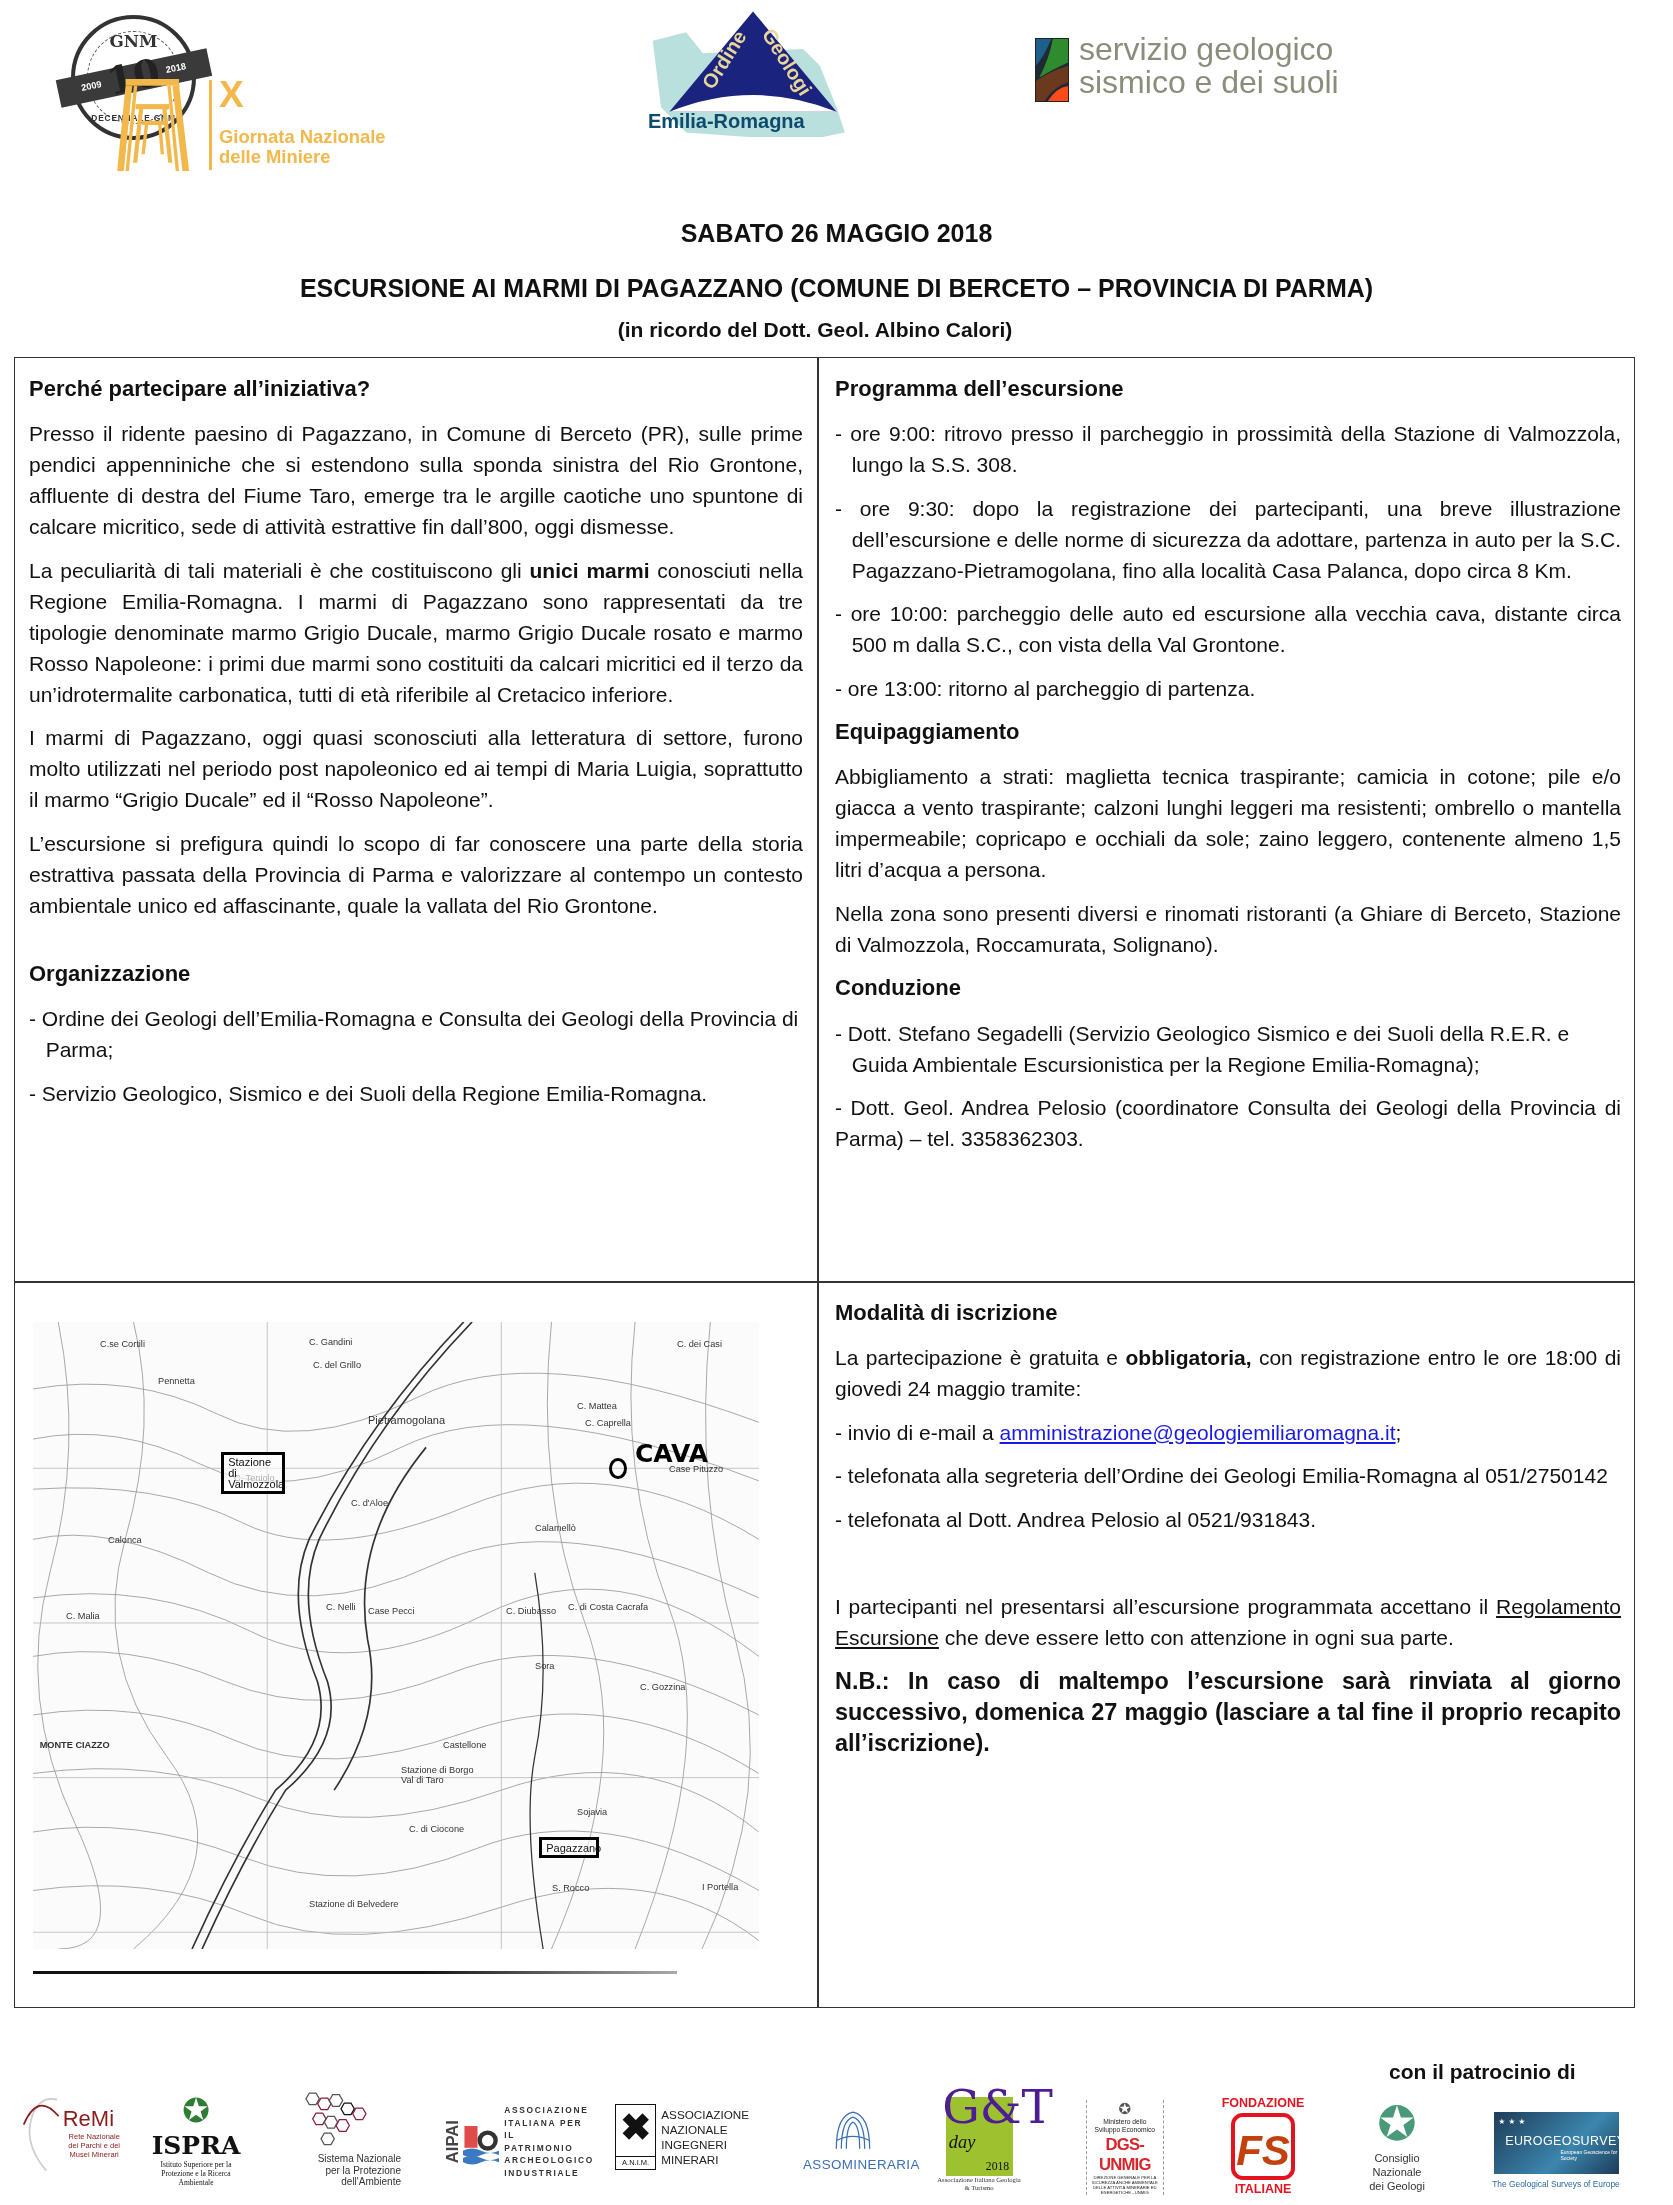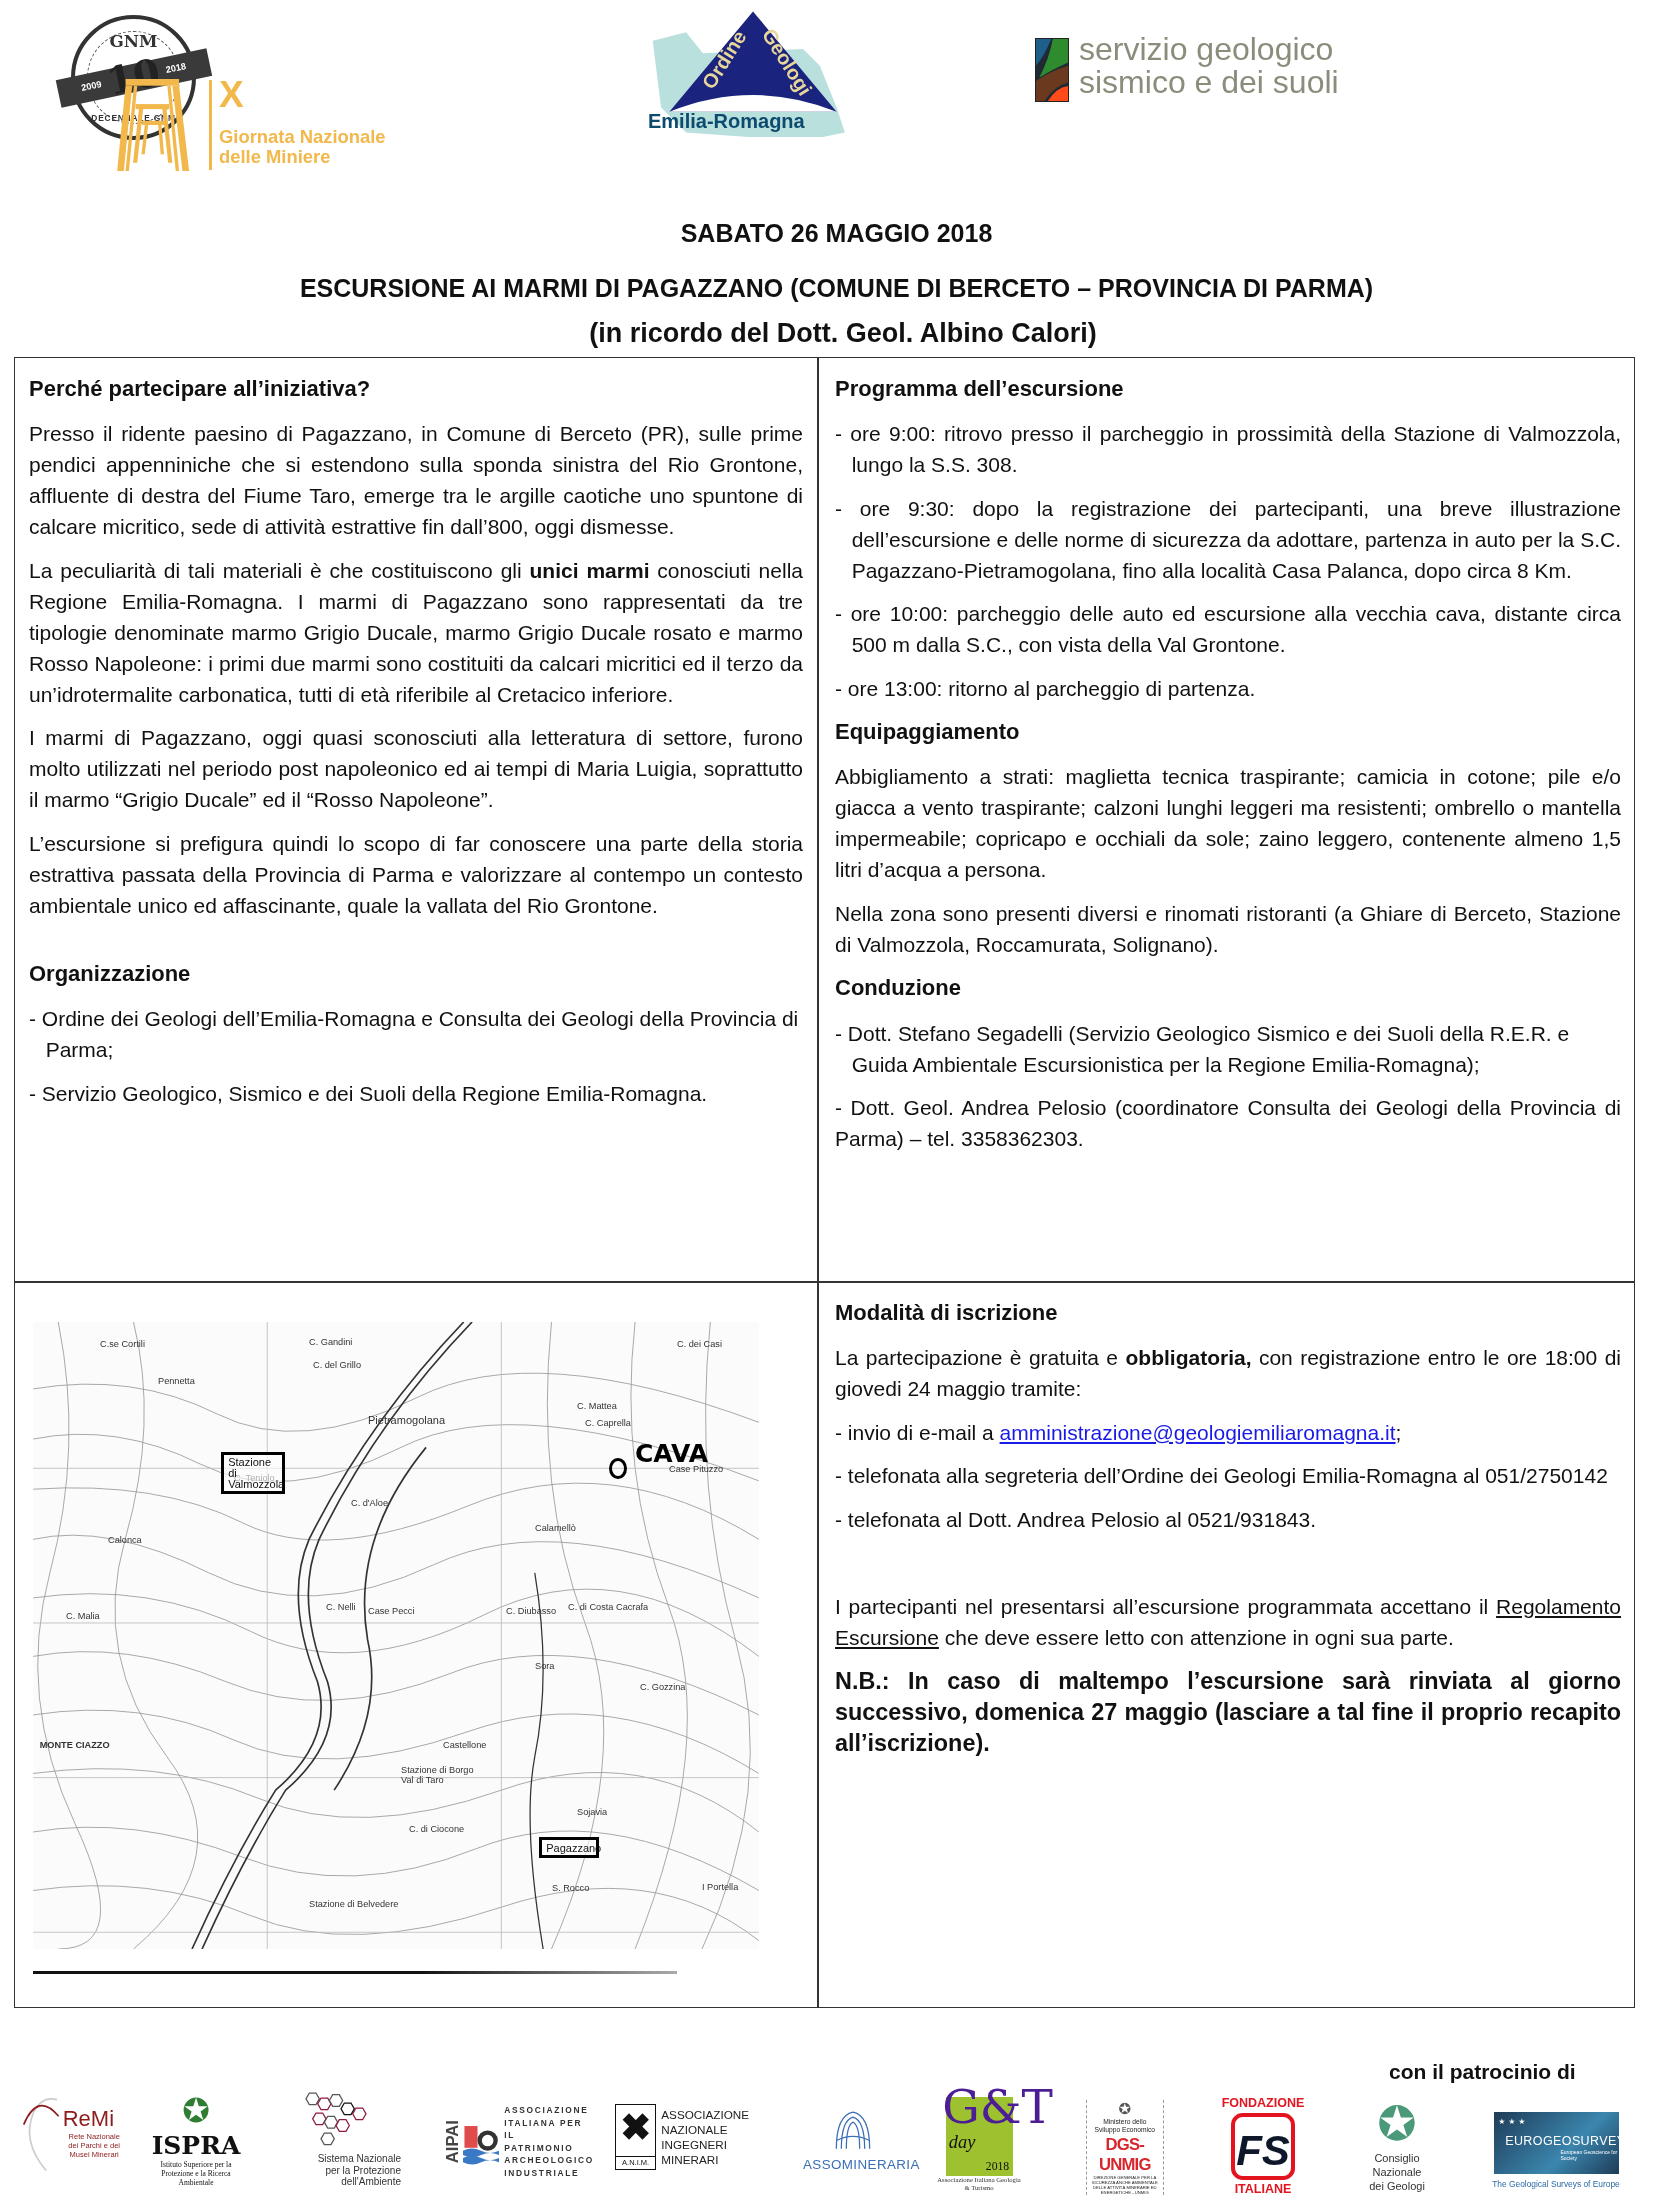--- a/index.html
+++ b/index.html
@@ -29,21 +29,21 @@
 
   .og-logo { left:636px; top:6.7px; width:234px; height:130px; }
   .og-caption { left:648px; top:110px; font-size:20px; font-weight:bold; color:#0c4a6e; }
 
   .sg-square { left:1035px; top:38px; width:32px; height:62px; border:1.7px solid #222; overflow:hidden; }
   .sg-text { left:1079px; top:33px; font-size:32px; line-height:33px; color:#8c8c7c; }
 
   
   .title1 { left:0; width:1673px; top:219px; text-align:center; font-weight:bold; font-size:25px; }
   .title2 { left:0; width:1673px; top:274px; text-align:center; font-weight:bold; font-size:25px; }
-  .title3 { left:0; width:1630px; top:318px; text-align:center; font-weight:bold; font-size:27px;padding-left:28px; }
+  .title3 { left:0; width:1630px; top:318px; text-align:center; font-weight:bold; font-size:21px; }
 
   
   .tbl { left:14.2px; top:357px; width:1621px; height:1651px; border:1.7px solid #333; box-sizing:border-box; }
   .vline { left:817px; top:357px; width:1.7px; height:1651px; background:#333; }
   .hline { left:14.2px; top:1281px; width:1621px; height:1.7px; background:#333; }
 
   .cell { font-size:21px; line-height:31px; }
   .cell p { margin:0 0 12.5px 0; text-align:justify; }
   .cell h3 { margin:0 0 14.2px 0; font-size:22px; font-weight:bold; }
   .cell .dash { padding-left:16.7px; text-indent:-16.7px; text-align:left; }
@@ -76,21 +76,21 @@
   .gt-box { width:67px; height:79px; background:#9dc12f; position:relative; }
   .gt-big { position:absolute; top:-18.4px; left:-3.3px; font-family:"DejaVu Serif", serif; font-size:47px; color:#4c1d95; }
   .gt-day { position:absolute; left:3.3px; top:35px; font-family:"Liberation Serif", serif; font-style:italic; font-size:18.4px; }
   .gt-year { position:absolute; right:3.3px; bottom:3.3px; font-family:"Liberation Serif", serif; font-size:11.7px; }
   .gt-sub { font-family:"Liberation Serif", serif; font-size:6.7px; line-height:8.4px; color:#333; }
   .mise { border-left:0.8px dashed #999; border-right:0.8px dashed #999; padding:0 3.3px; width:69px; }
   .mise-small { font-size:6.7px; line-height:8.4px; color:#222; }
   .mise-big { font-size:16.7px; color:#d7262c; font-weight:bold; letter-spacing:-0.8px; }
   .mise-tiny { font-size:4.2px; line-height:5px; color:#222; }
   .fs-top { color:#e3141f; font-weight:bold; font-size:12.5px; }
-  .fs-box { width:64px; height:67px; border:4.2px solid #e3141f; border-radius:11.7px; margin:3.3px auto 1.7px; color:#0f172a;
+  .fs-box { width:64px; height:67px; border:4.2px solid #e3141f; border-radius:11.7px; margin:3.3px auto 1.7px; color:#c2410c;
     font-weight:bold; font-size:42px; line-height:67px; font-style:italic; box-sizing:border-box; }
   .fs-bottom { color:#e3141f; font-weight:bold; font-size:12.5px; }
   .cng-text { font-size:11px; line-height:14.2px; color:#333; }
   .egs-box { width:125px; height:62px; background:linear-gradient(135deg,#1e3c58,#3b86ae 60%,#1e3c58); color:#fff; position:relative; text-align:left; }
   .egs-name { position:absolute; left:11.7px; top:22px; font-size:12.5px; letter-spacing:0.4px; }
   .egs-sub { position:absolute; left:67px; top:38px; font-size:5px; line-height:5.9px; }
   .egs-stars { position:absolute; left:5px; top:5px; font-size:7.5px; letter-spacing:3.3px; }
   .egs-caption { font-size:8.4px; color:#2a6aa6; margin-top:5px; }
 </style>
 </head>

